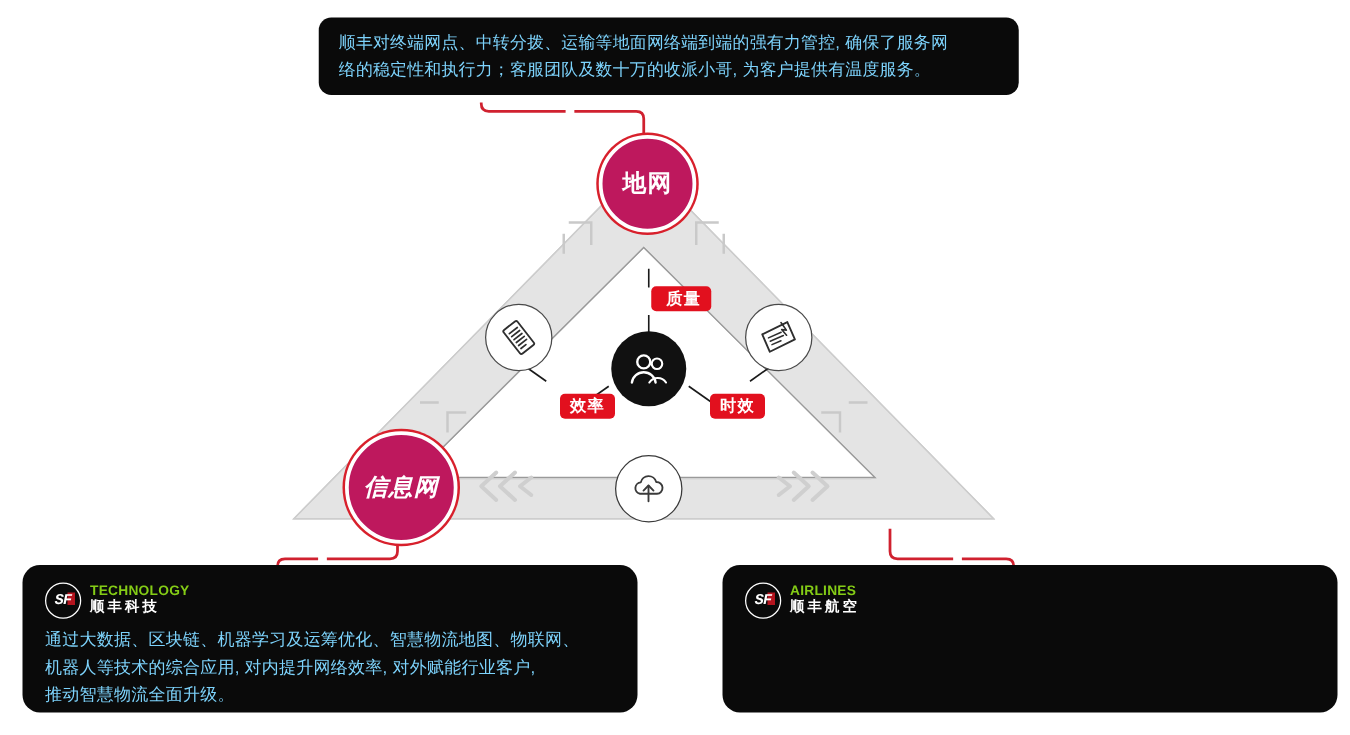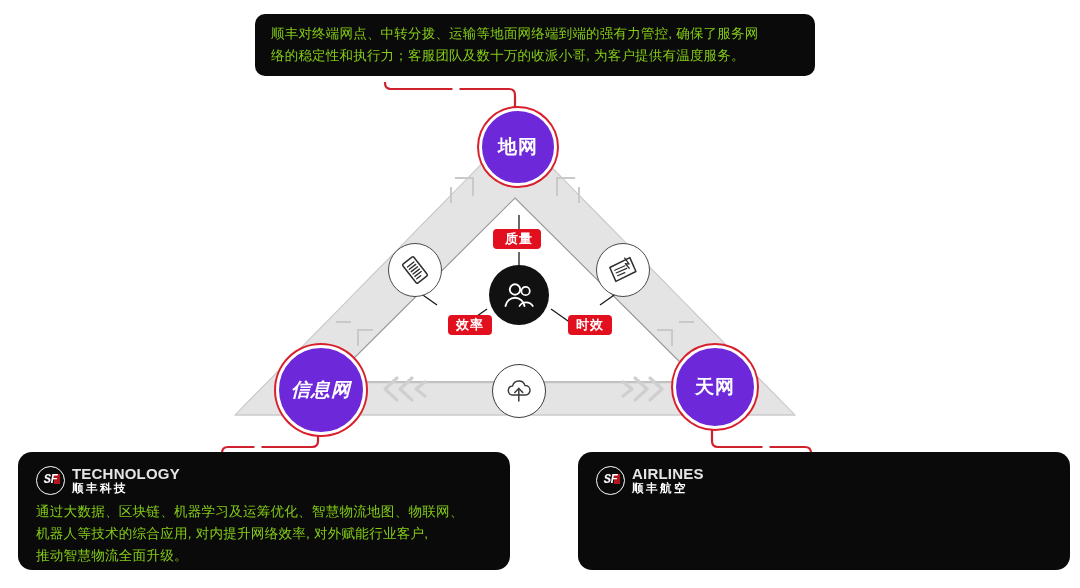--- a/index.html
+++ b/index.html
@@ -30,21 +30,21 @@
     padding:14px 18px 0 18px;
   }
   .callout.br{
     left:578px;top:452px;width:492px;height:118px;
     padding:14px 18px 0 18px;
   }
   .calltext{
     font-size:13.5px;
     line-height:21px;
     letter-spacing:.2px;
-    color:#84cc16;
+    color:#7dd3fc;
     white-space:pre-line;
   }
   .callout.top .calltext{font-size:13.5px;line-height:22px;}
   .callout.bl .calltext,.callout.br .calltext{margin-top:7px;font-size:13.6px;line-height:22px;}
 
   
   .brand{display:flex;align-items:center;gap:7px;height:28px;}
   .brand-mark{
     width:27px;height:27px;border-radius:50%;
     border:1.6px solid #ffffff;
@@ -54,31 +54,31 @@
   .brand-mark .sf{
     font-size:12px;font-weight:bold;color:#ffffff;
     letter-spacing:-0.5px;line-height:1;font-style:italic;
   }
   .brand-mark .dot{
     position:absolute;right:4.5px;top:7.5px;
     width:6px;height:10px;background:#b4141e;
   }
   .brand-mark .sf{position:relative;z-index:2;}
   .brand-txt{display:flex;flex-direction:column;justify-content:center;line-height:1;}
-  .brand-en{font-size:15px;font-weight:bold;letter-spacing:.2px;color:#e5e5e5;}
+  .brand-en{font-size:11px;font-weight:bold;letter-spacing:.2px;color:#84cc16;}
   .brand-cn{font-size:11.5px;font-weight:bold;letter-spacing:2.5px;color:#ffffff;margin-top:2px;}
 
   
   #tri{position:absolute;left:0;top:0;}
 
   
   .node{
     position:absolute;
     border-radius:50%;
-    background:#6d28d9;
+    background:#be185d;
     border:3px solid #ffffff;
     box-shadow:0 0 0 2px #d8202c;
     display:flex;align-items:center;justify-content:center;
     color:#ffffff;font-weight:bold;
     letter-spacing:1px;
   }
   .node.n-top{left:479px;top:108px;width:72px;height:72px;font-size:19px;}
   .node.n-left{left:276px;top:345px;width:84px;height:84px;font-size:19px;font-style:italic;}
   .node.n-right{left:673px;top:345px;width:78px;height:78px;font-size:19px;}
 
@@ -92,21 +92,21 @@
   
   .pill{
     position:absolute;
     background:#e2101e;color:#ffffff;
     font-size:13px;font-weight:bold;letter-spacing:1px;
     border-radius:4px;
     padding:3px 8px 4px 8px;
     line-height:1;
     white-space:nowrap;
   }
-  .pill.p-quality{left:493px;top:229px;padding-left:12px;}
+  .pill.p-quality{left:521px;top:229px;padding-left:12px;}
   .pill.p-eff{left:448px;top:315px;text-align:right;}
   .pill.p-time{left:568px;top:315px;}
 
   
   .ficon{
     position:absolute;
     border-radius:50%;
     background:#ffffff;
     border:1.4px solid #4a4a4a;
     display:flex;align-items:center;justify-content:center;
@@ -166,23 +166,20 @@
     <path d="M 318,429 L 318,441 Q 318,447 312,447 L 228,447 Q 222,447 222,453 L 222,466" fill="none" stroke="#d0212f" stroke-width="2.2" stroke-dasharray="72 7"></path>
 
     <path d="M 712,423 L 712,441 Q 712,447 718,447 L 805,447 Q 811,447 811,453 L 811,466" fill="none" stroke="#d0212f" stroke-width="2.2" stroke-dasharray="72 7"></path>
   </svg>
 
   <div class="node n-top">
     <span>地网</span>
   </div>
   <div class="node n-left">
     <span>信息网</span>
-  </div>
-  <div class="node n-right">
-    <span>天网</span>
   </div>
 
   <div class="center-circle">
     <svg width="34" height="30" viewBox="0 0 34 30">
       <circle cx="13" cy="9.5" r="5.2" fill="none" stroke="#ffffff" stroke-width="1.9"></circle>
       <path d="M 3.5 26 A 9.6 9.6 0 0 1 22.5 26" fill="none" stroke="#ffffff" stroke-width="1.9" stroke-linecap="round"></path>
       <circle cx="23.6" cy="11" r="4.2" fill="none" stroke="#ffffff" stroke-width="1.7"></circle>
       <path d="M 17.5 26 A 8 8 0 0 1 30.8 26" fill="none" stroke="#ffffff" stroke-width="1.7" stroke-linecap="round"></path>
     </svg>
   </div>

